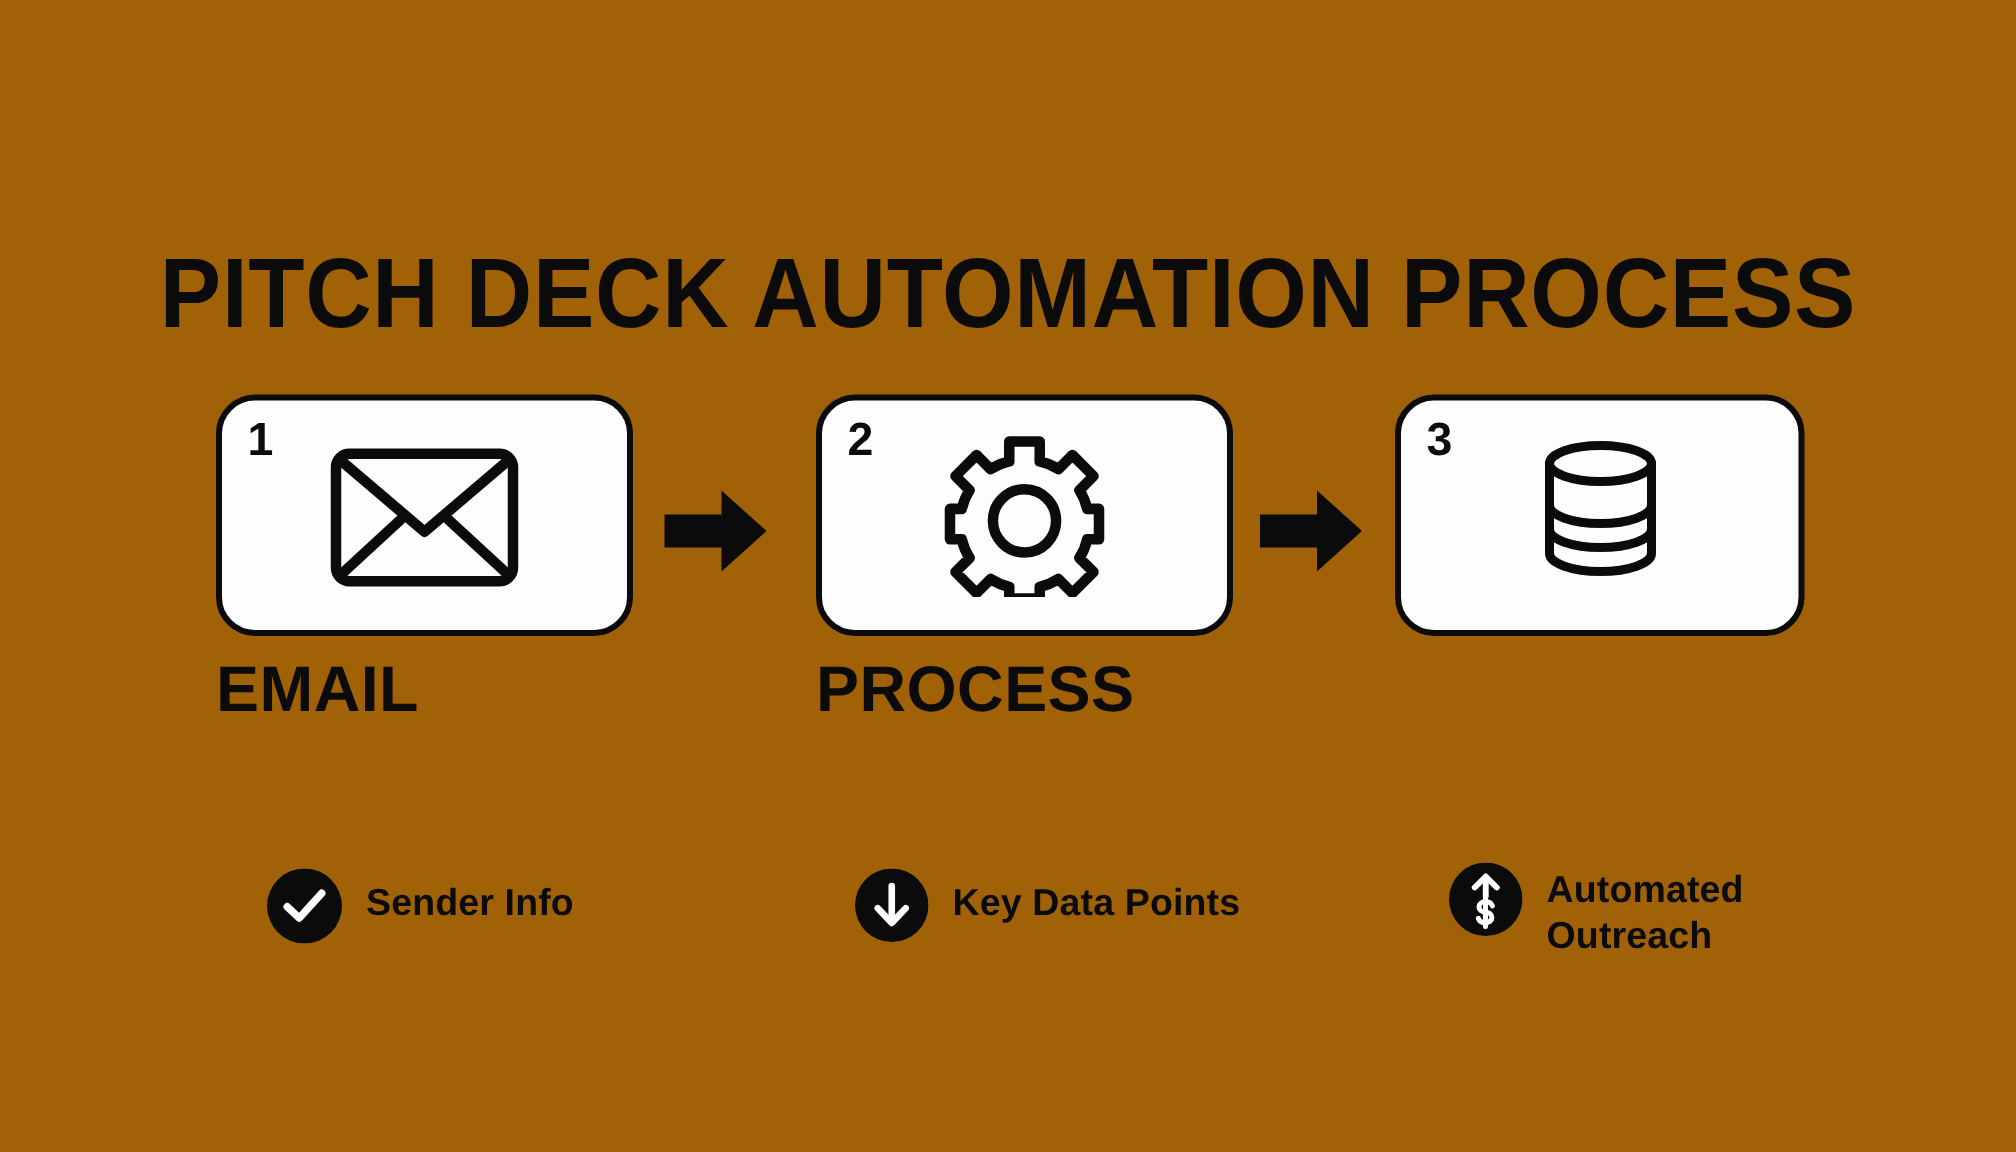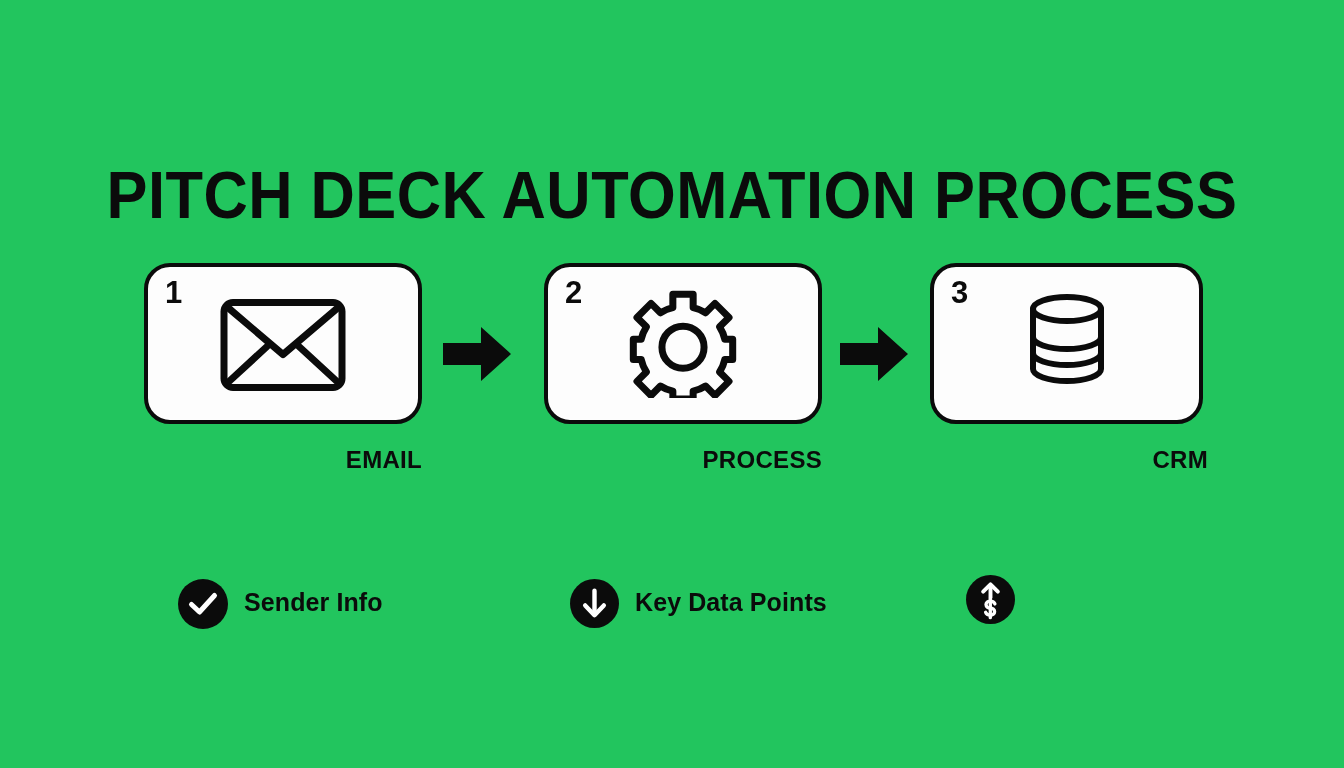--- a/index.html
+++ b/index.html
@@ -12,21 +12,21 @@
     height: 768px;
     position: relative;
     overflow: hidden;
     font-family: "Liberation Sans", sans-serif;
     color: #0a0a0a;
   }
 
   #canvas {
     position: absolute;
     inset: 0;
-    background: #22c55e;
+    background: #a16207;
   }
 
   
   #title {
     position: absolute;
     top: 112px;
     left: 0;
     width: 1344px;
     text-align: center;
     font-family: "Liberation Sans", sans-serif;
@@ -84,24 +84,24 @@
     position: absolute;
     top: 50%;
     left: 50%;
     transform: translate(-50%, -50%);
     display: block;
   }
   .step-1 .step-icon { margin-top: 1px; }
 
   .step-label {
     margin-top: 18px;
-    text-align: right;
-    font-family: "Liberation Sans", sans-serif;
-    font-weight: bold;
-    font-size: 24px;
+    text-align: left;
+    font-family: "Liberation Sans", sans-serif;
+    font-weight: bold;
+    font-size: 43px;
     line-height: 36px;
     letter-spacing: 0.3px;
     color: #0b0b0b;
   }
 
   
   .arrow {
     position: absolute;
     top: 61px;
   }
@@ -207,21 +207,20 @@
           <g stroke="#0b0b0b" stroke-width="6" fill="none" stroke-linecap="round">
             <ellipse cx="41" cy="16" rx="34" ry="12"></ellipse>
             <path d="M7 16 V44"></path>
             <path d="M75 16 V44"></path>
             <path d="M7 44 A34 12 0 0 0 75 44"></path>
             <path d="M7 44 V60 A34 12 0 0 0 75 60 V44"></path>
             <path d="M7 60 V76 A34 12 0 0 0 75 76 V60"></path>
           </g>
         </svg>
       </div>
-      <div class="step-label">CRM</div>
     </div>
 
   </div>
 
   <div id="features">
 
     <div class="feature feature-1">
       <svg class="feature-badge" viewBox="0 0 50 50">
         <circle cx="25" cy="25" r="25" fill="#0b0b0b"></circle>
         <path d="M13.5 25.5 L21.5 33 L36.5 16.5" stroke="#ffffff" stroke-width="5" fill="none" stroke-linecap="round" stroke-linejoin="round"></path>
@@ -240,17 +239,19 @@
 
     <div class="feature feature-3">
       <svg class="feature-badge" viewBox="0 0 50 50">
         <circle cx="25" cy="25" r="25" fill="#0b0b0b"></circle>
         <path d="M25 23 V10.5" stroke="#ffffff" stroke-width="4" stroke-linecap="round"></path>
         <path d="M17.5 17 L25 9.5 L32.5 17" stroke="#ffffff" stroke-width="4" fill="none" stroke-linecap="round" stroke-linejoin="round"></path>
         <path d="M29.5 29.5 A5 4 0 0 0 24.8 26.6 A4.4 3.6 0 0 0 24.8 33.8
                  A4.4 3.6 0 0 1 24.8 41 A5 4 0 0 1 20 38" stroke="#ffffff" stroke-width="3.4" fill="none" stroke-linecap="round" stroke-linejoin="round"></path>
         <path d="M24.8 24 V43.5" stroke="#ffffff" stroke-width="3.4" stroke-linecap="round"></path>
       </svg>
+      <div class="feature-text">Automated
+Outreach</div>
     </div>
 
   </div>
 
 </div>
 
 </body></html>

